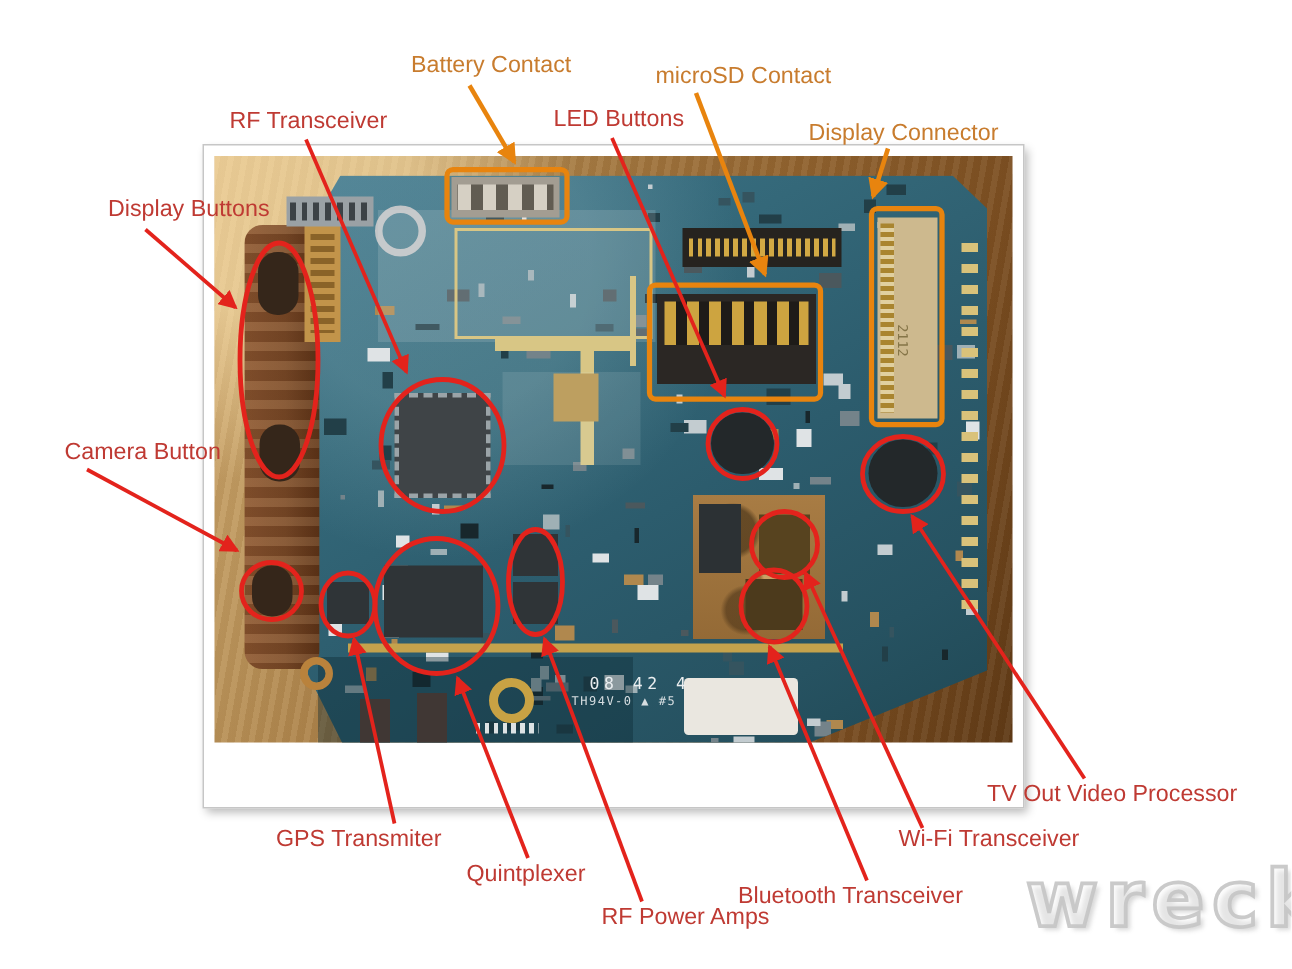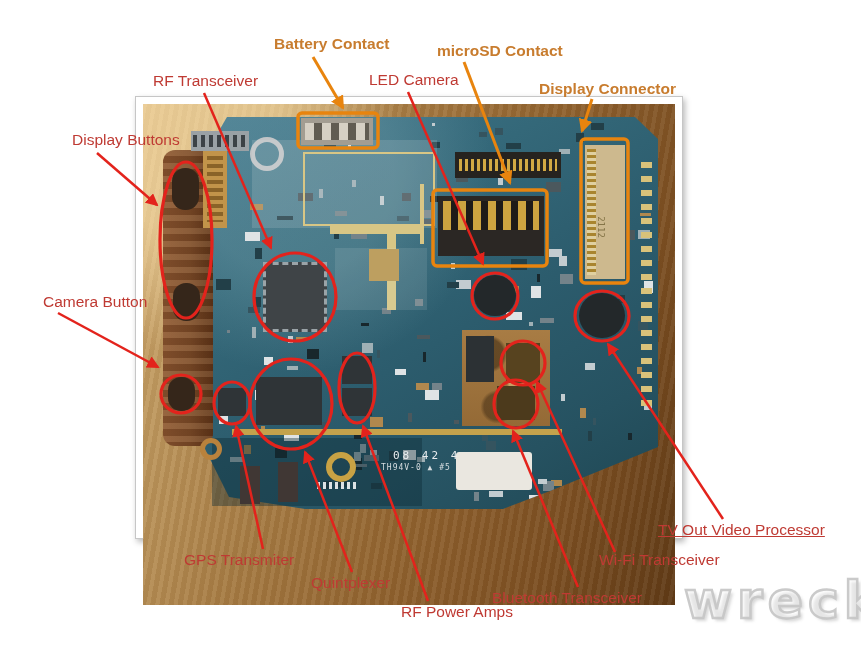--- a/index.html
+++ b/index.html
@@ -2,21 +2,21 @@
 <html><head>
 <meta charset="utf-8">
 <style>
   html,body{margin:0;padding:0;background:#ffffff;}
   #stage{position:relative;width:861px;height:646px;background:#ffffff;overflow:hidden;
          font-family:"Liberation Sans",sans-serif;}
   
   #photo-frame{position:absolute;left:135px;top:96px;width:532px;height:427px;
                background:#ffffff;border:1px solid #c6c6c6;padding:7px;
                box-shadow:2px 3px 6px rgba(0,0,0,.28);z-index:1;}
-  #photo-clip{position:relative;width:532px;height:501px;overflow:hidden;
+  #photo-clip{position:relative;width:532px;height:391px;overflow:hidden;
               background:
                 radial-gradient(circle at 8% 6%, rgba(255,232,180,.55) 0 14%, transparent 32%),
                 repeating-linear-gradient(100deg, rgba(255,255,255,.05) 0 4px, rgba(60,30,5,.06) 4px 9px),
                 linear-gradient(110deg,#d2aa70 0%,#c09a60 16%,#a57a42 38%,#91632f 58%,#7c4f22 80%,#5f3a16 100%);}
   
   #pcb{position:absolute;left:62px;top:13px;width:453px;height:392px;
        background:
          radial-gradient(circle at 20% 15%, rgba(180,215,220,.18) 0 20%, transparent 40%),
          linear-gradient(150deg,#3f7589 0%,#346879 30%,#2c5c6d 55%,#265261 80%,#1f4753 100%);
        clip-path:polygon(22px 0,430px 0,453px 22px,453px 330px,345px 374px,298px 392px,100px 392px,24px 380px,0 332px,0 38px);}
@@ -54,21 +54,21 @@
   
   .wm{position:absolute;font-family:"DejaVu Sans",sans-serif;font-weight:bold;z-index:2;
       color:rgba(250,250,250,.38);-webkit-text-stroke:2.5px rgba(198,198,198,.92);
       text-shadow:3px 3px 3px rgba(120,120,120,.28);line-height:1;}
   #wm1{left:522px;top:508px;font-size:95px;letter-spacing:1px;}
   #wm2{left:684px;top:574px;font-size:52px;letter-spacing:5px;}
   
   #ann{position:absolute;left:0;top:0;z-index:3;pointer-events:none;}
   .lbl{position:absolute;font-size:15.5px;line-height:1.1;white-space:nowrap;z-index:4;}
   .lbl.red{color:#bf3a33;}
-  .lbl.orange{color:#c87c2e;font-weight:bold;}
+  .lbl.orange{color:#c87c2e;}
 </style>
 </head>
 <body>
 
 <div id="stage">
 
   <div id="photo-frame">
     <div id="photo-clip">
       <div id="pcb">
           <div class="sp" style="left: 142.636px; top: 22.7963px; width: 3.00112px; height: 7.02224px; background: rgb(223, 227, 229);"></div>
@@ -290,23 +290,23 @@
       <line x1="578" y1="587" x2="513" y2="431" stroke="#e3231c" stroke-width="2.5" marker-end="url(#ar)"></line>
       <line x1="615" y1="552" x2="537" y2="382" stroke="#e3231c" stroke-width="2.5" marker-end="url(#ar)"></line>
       <line x1="723" y1="519" x2="608" y2="344" stroke="#e3231c" stroke-width="2.5" marker-end="url(#ar)"></line>
     </svg>
 
   <div id="labels">
       <div class="lbl orange" style="left: 274px; top: 35px;">Battery Contact</div>
       <div class="lbl orange" style="left: 437px; top: 42px;">microSD Contact</div>
       <div class="lbl orange" style="left: 539px; top: 80px;">Display Connector</div>
       <div class="lbl red" style="left: 153px; top: 72px;">RF Transceiver</div>
-      <div class="lbl red" style="left: 369px; top: 71px;">LED Camera</div>
+      <div class="lbl red" style="left: 369px; top: 71px;">LED Buttons</div>
       <div class="lbl red" style="left: 72px; top: 131px;">Display Buttons</div>
       <div class="lbl red" style="left: 43px; top: 293px;">Camera Button</div>
       <div class="lbl red" style="left: 184px; top: 551px;">GPS Transmiter</div>
       <div class="lbl red" style="left: 311px; top: 574px;">Quintplexer</div>
       <div class="lbl red" style="left: 401px; top: 603px;">RF Power Amps</div>
       <div class="lbl red" style="left: 492px; top: 589px;">Bluetooth Transceiver</div>
       <div class="lbl red" style="left: 599px; top: 551px;">Wi-Fi Transceiver</div>
-      <div class="lbl red" style="left: 658px; top: 521px; text-decoration: underline;">TV Out Video Processor</div>
+      <div class="lbl red" style="left: 658px; top: 521px;">TV Out Video Processor</div>
     </div>
 </div>
 
 </body></html>

